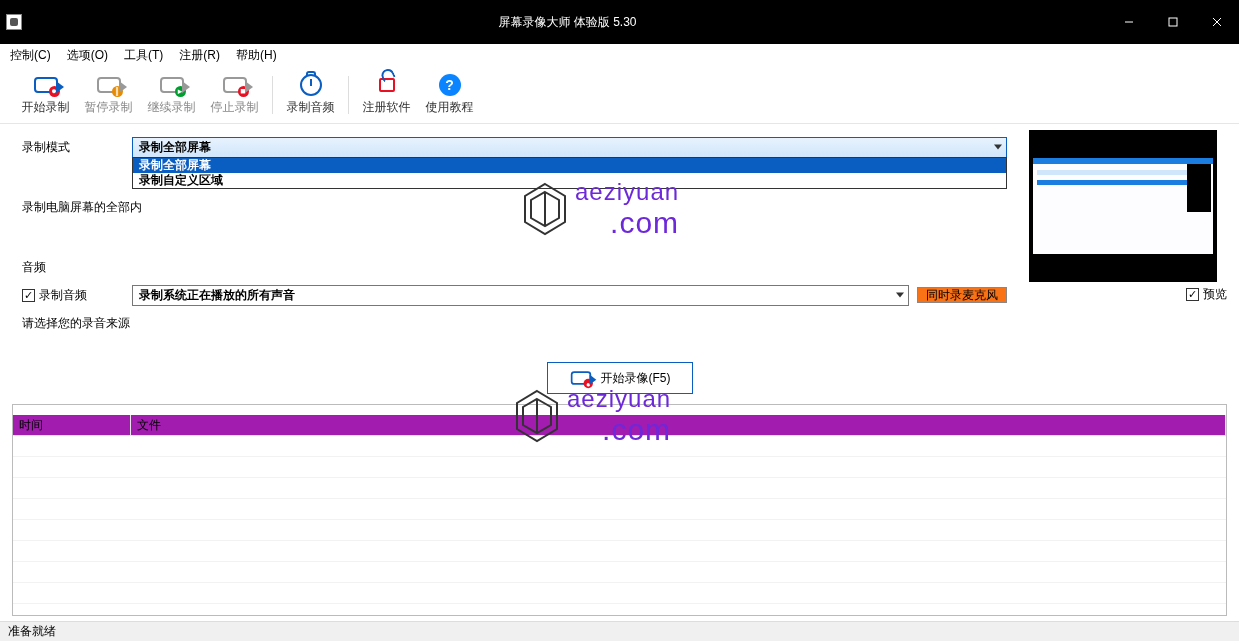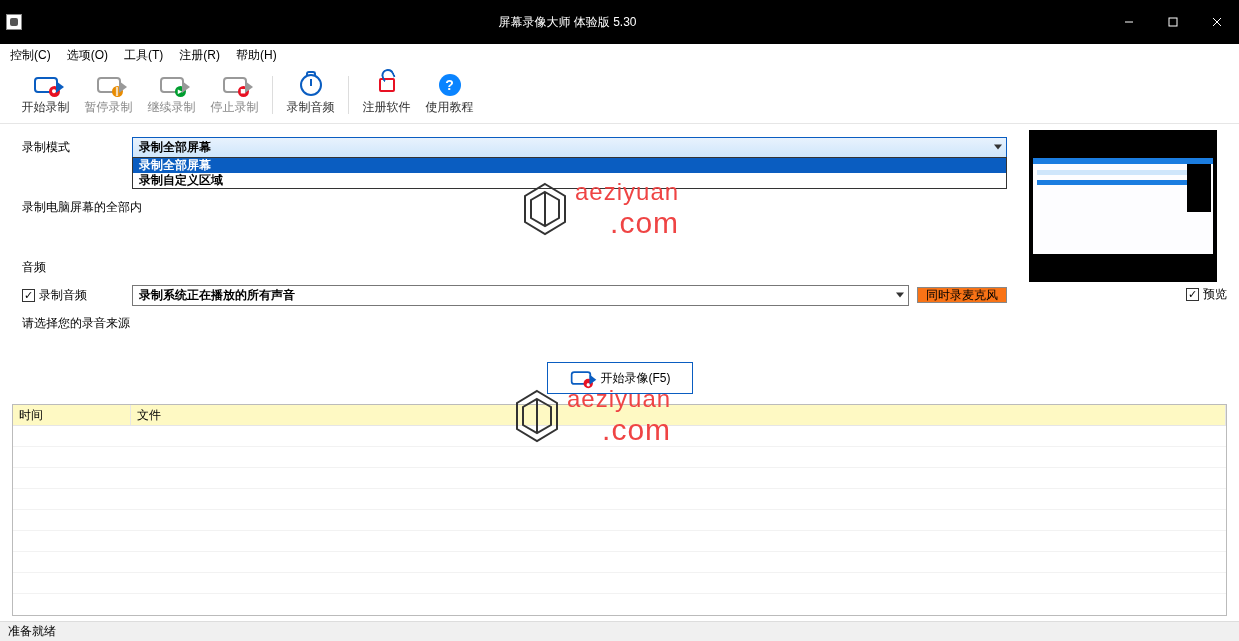--- a/index.html
+++ b/index.html
@@ -74,30 +74,30 @@
   .preview .inner { position:absolute; top:28px; left:4px; right:4px; bottom:28px; background:#fdfdff; }
   .preview .wtop { position:absolute; top:28px; left:4px; right:4px; height:6px; background:#1b7de0; }
   .preview .wbar { position:absolute; top:40px; left:8px; right:8px; height:5px; background:#cfe6fb; }
   .preview .wbar2 { position:absolute; top:50px; left:8px; right:8px; height:5px; background:#1b7de0; }
   .preview .wblk { position:absolute; top:34px; right:6px; width:24px; height:48px; background:#000; }
 
   .bigbtn { width: 146px; height: 32px; border: 1px solid #0a5dc1; background:#fff; display:flex; align-items:center; justify-content:center; gap:8px; margin: 18px auto 10px auto; }
   .bigbtn .cam { transform: scale(.85); }
 
   .tablewrap { margin: 4px 12px 0 12px; border: 1px solid #bbb; height: 212px; overflow:hidden; position:relative; background:#fff;}
-  .thead { display:flex; height:21px; background:#fef9c3; border-bottom:1px solid #e6e6e6; }
+  .thead { display:flex; height:21px; background:#a21caf; border-bottom:1px solid #e6e6e6;margin-top:10px; }
   .th { padding-left:6px; display:flex; align-items:center; border-right:1px solid #e6e6e6; }
   .th.time { width: 118px; }
   .th.file { flex:1; }
   .trow { height: 21px; border-bottom: 1px solid #f2f2f2; }
 
   .statusbar { position:absolute; bottom:0; left:0; right:0; height:20px; background:#f0f0f0; border-top:1px solid #ddd; padding-left:8px; display:flex; align-items:center; }
 
   
-  .wm { position:absolute; pointer-events:none; display:flex; align-items:center; gap:6px; color:#ef4444; z-index:50; }
+  .wm { position:absolute; pointer-events:none; display:flex; align-items:center; gap:6px; color:#6d28d9; z-index:50; }
   .wm .hex { width:48px; height:54px; position:relative; }
   .wm .hex svg { width:48px; height:54px; }
   .wm .txt1 { font-size:24px; letter-spacing:1px; font-weight:500; }
   .wm .txt2 { font-size:30px; letter-spacing:1px; }
 </style>
 </head>
 <body>
 
 <div class="titlebar">
   <div class="appicon"></div>

